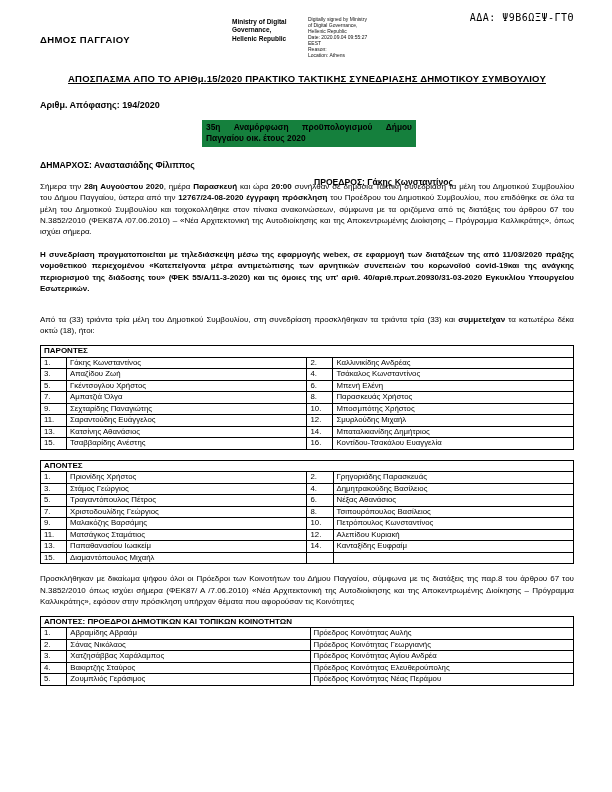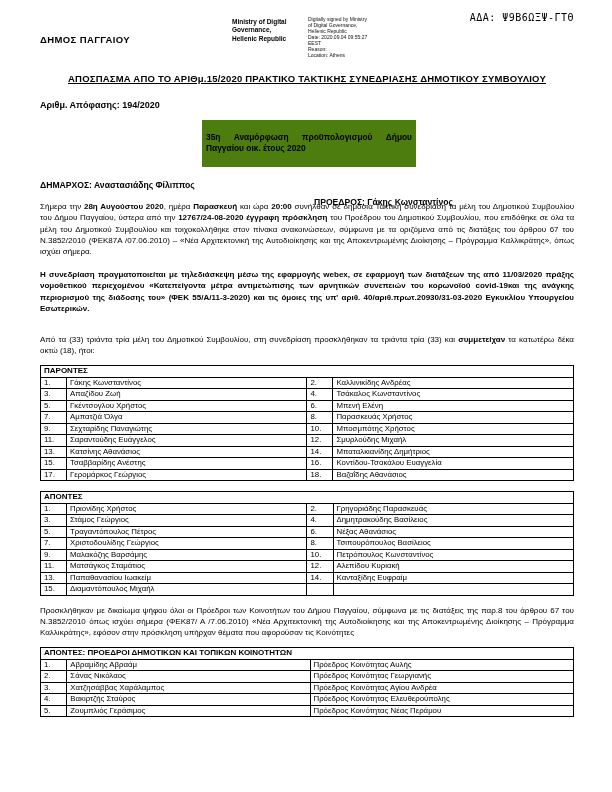--- a/index.html
+++ b/index.html
@@ -15,22 +15,22 @@
   }
   .muni { position:absolute; top:24px; left:0; font-weight:bold; font-size:9.5px; letter-spacing:0.4px; }
   .ministry { position:absolute; top:8px; left:192px; font-size:6.5px; font-weight:bold; line-height:1.3; }
   .sig { position:absolute; top:6px; left:268px; width:100px; font-size:5px; line-height:1.2; color:#111; }
   .title {
     margin-top:8px; font-weight:bold; font-size:9.5px; line-height:1.55;
     text-decoration:underline; text-align:justify; text-align-last:center; letter-spacing:0.2px;
   }
   .decision { margin-top:13px; font-weight:bold; font-size:9px; }
   .subject-box {
-    margin:10px 0 0 162px; width:214px; background:#4d7c0f; font-weight:bold;
-    font-size:8.4px; line-height:1.4; padding:12px 4px; text-align:justify; box-sizing:border-box;
+    margin:10px 0 0 162px; width:214px; background:#15803d; font-weight:bold;
+    font-size:8.4px; line-height:1.4; padding:2px 4px; text-align:justify; box-sizing:border-box;
   }
   .officials { position:relative; margin-top:13px; height:12px; font-weight:bold; font-size:8.6px; }
   .president { position:absolute; left:262px; top:17px;margin-left:12px; }
   .para { font-size:8px; line-height:1.4; text-align:justify; }
   .p1 { margin-top:9px; }
   .p2 { margin-top:12px; }
   .p3 { margin-top:20px; }
   .p4 { margin-top:9px; }
   table { border-collapse:collapse; width:100%; table-layout:fixed; }
   .t1 { margin-top:9px;border-radius:18px; }
@@ -138,26 +138,20 @@
           <td>Κατσίνης Αθανάσιος</td>
           <td>14.</td>
           <td>Μπαταλκιανίδης Δημήτριος</td>
         </tr>
         <tr>
           <td>15.</td>
           <td>Τσαββαρίδης Ανέστης</td>
           <td>16.</td>
           <td>Κοντίδου-Τσακάλου Ευαγγελία</td>
         </tr>
-        <tr>
-          <td>17.</td>
-          <td>Γερομάρκος Γεώργιος</td>
-          <td>18.</td>
-          <td>Βαζαΐδης Αθανάσιος</td>
-        </tr>
       </tbody>
   </table>
 
   <table class="t2">
     <colgroup>
         <col class="c-num">
         <col class="c-name">
         <col class="c-num">
         <col class="c-name">
       </colgroup>

